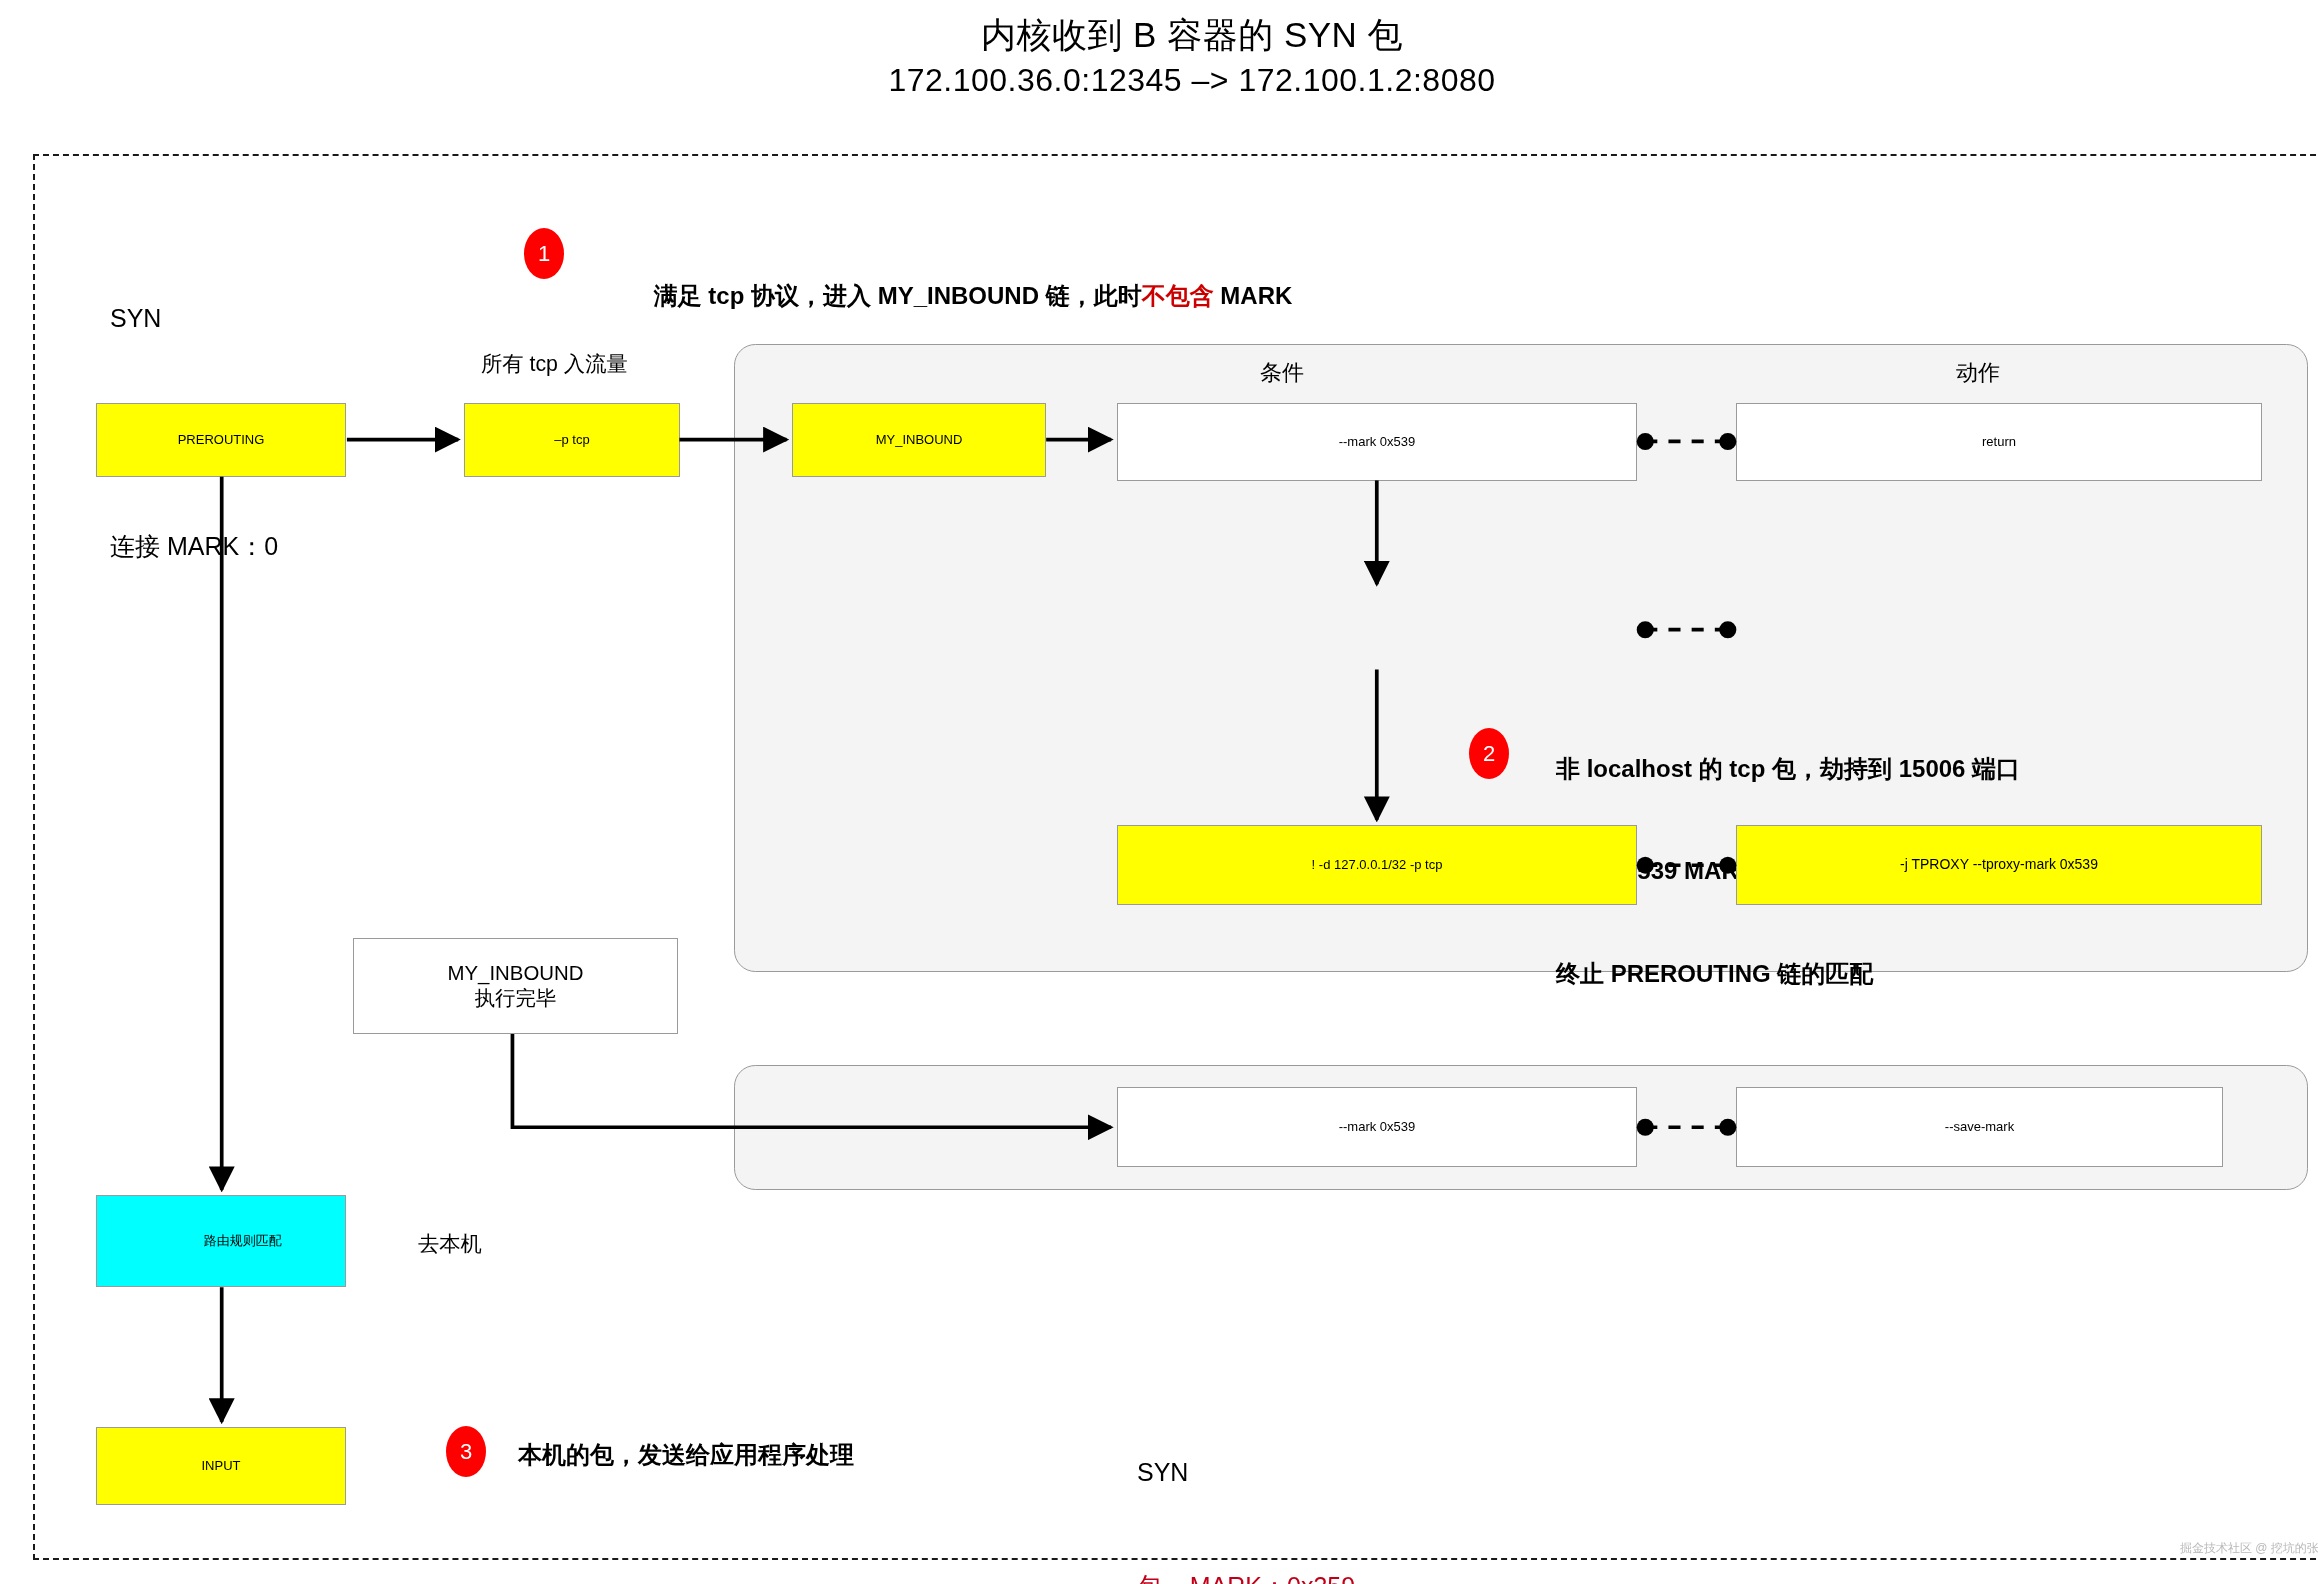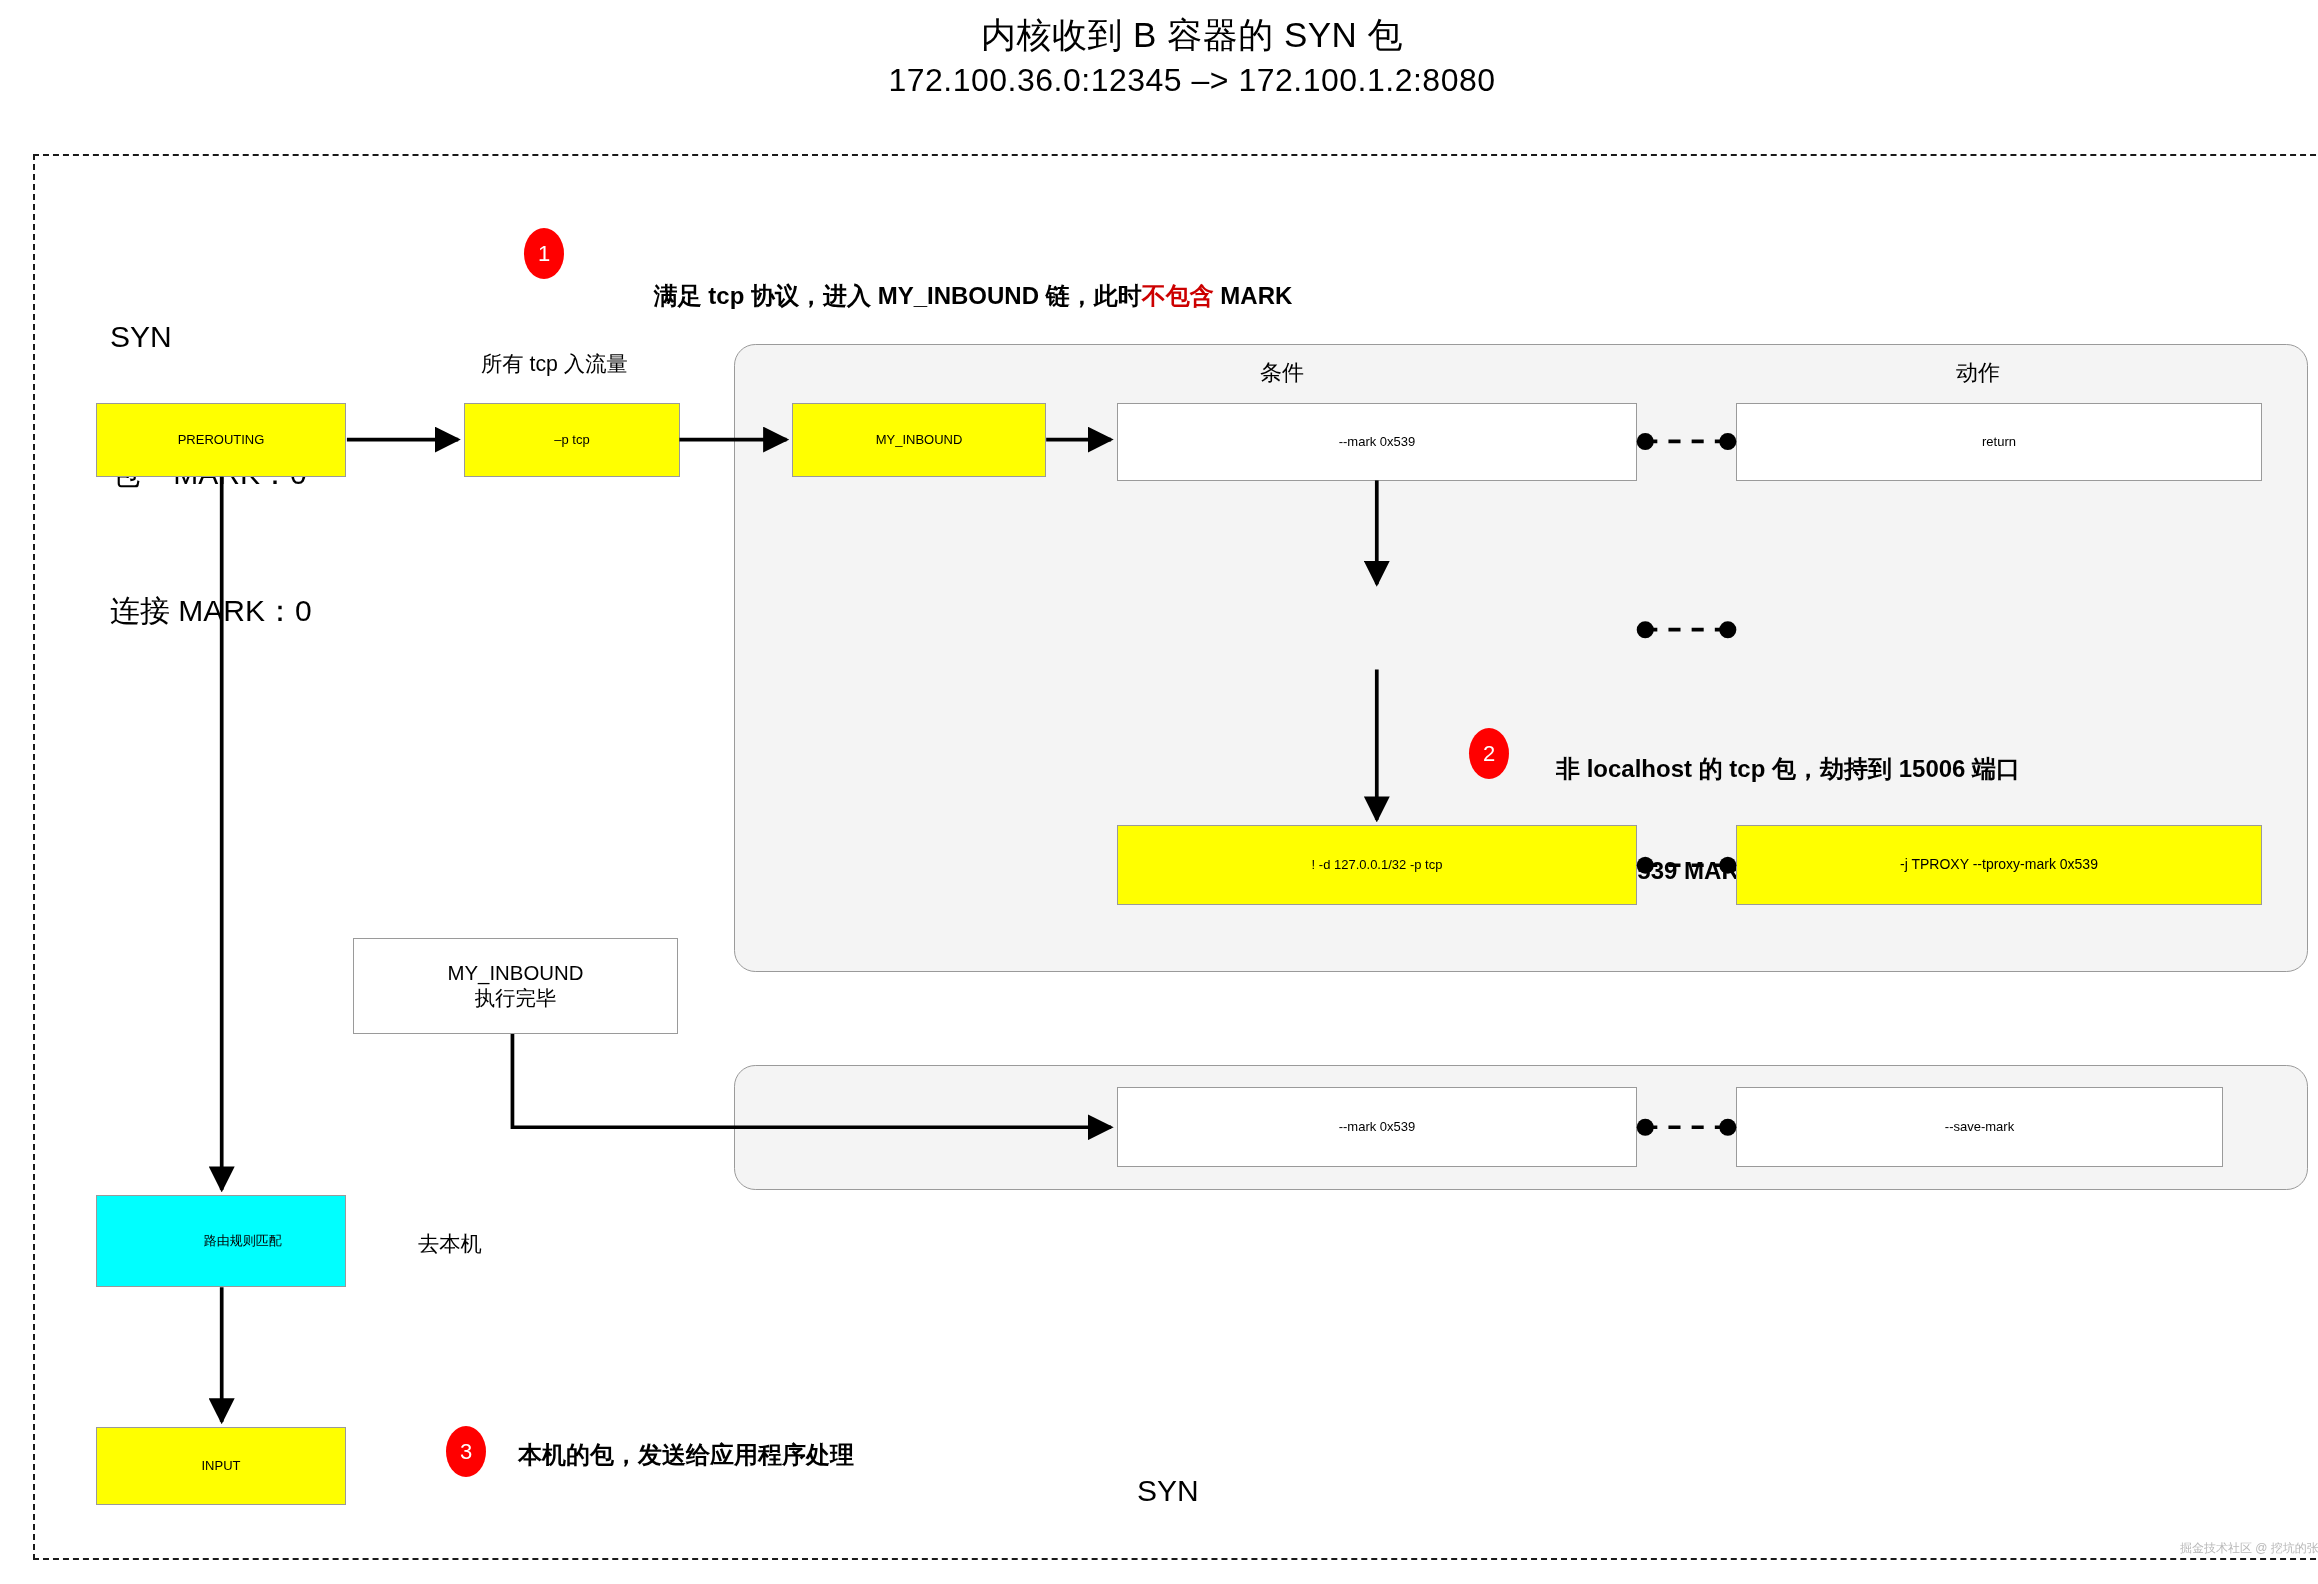--- a/index.html
+++ b/index.html
@@ -83,21 +83,21 @@
     font-size:24px;
     font-weight:bold;
     line-height:1.42;
     white-space:pre;
   }
   .step-text .red{color:#cc0000;}
 
   
   .syninfo{
     position:absolute;
-    font-size:30px;
+    font-size:25px;
     line-height:1.52;
     white-space:pre;
   }
   .syninfo .red{color:#c00018;}
 
   
   svg.wires{
     position:absolute;left:0;top:0;width:2384px;height:1584px;
     pointer-events:none;
   }
@@ -134,20 +134,21 @@
 
   <div class="bullet" style="left:524px;top:228px;">1</div>
   <div class="step-text" style="left:627px;top:245px;">
     <span>满足 tcp 协议，进入 MY_INBOUND 链，此时</span><span class="red">不包含</span><span> MARK</span>
   </div>
 
   <div class="bullet" style="left:1469px;top:728px;">2</div>
   <div class="step-text" style="left:1556px;top:684px;">
     <div>非 localhost 的 tcp 包，劫持到 15006 端口</div>
     <div>打上 0x539 MARK</div>
+    <div>终止 PREROUTING 链的匹配</div>
   </div>
 
   <div class="bullet" style="left:446px;top:1426px;">3</div>
   <div class="step-text" style="left:518px;top:1438px;">本机的包，发送给应用程序处理</div>
 
   <div class="node yellow" style="left:96px;top:403px;width:250px;height:74px;">PREROUTING</div>
 
   <div class="lbl" style="left:481px;top:349px;">所有 tcp 入流量</div>
   <div class="node yellow" style="left:464px;top:403px;width:216px;height:74px;">–p tcp</div>
 

